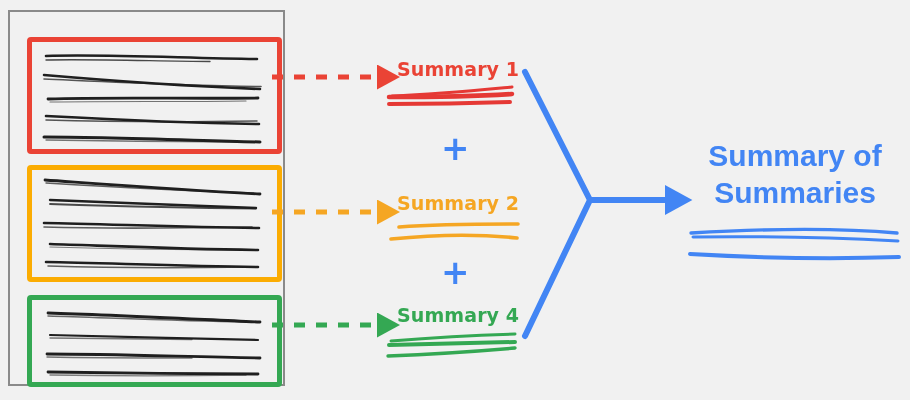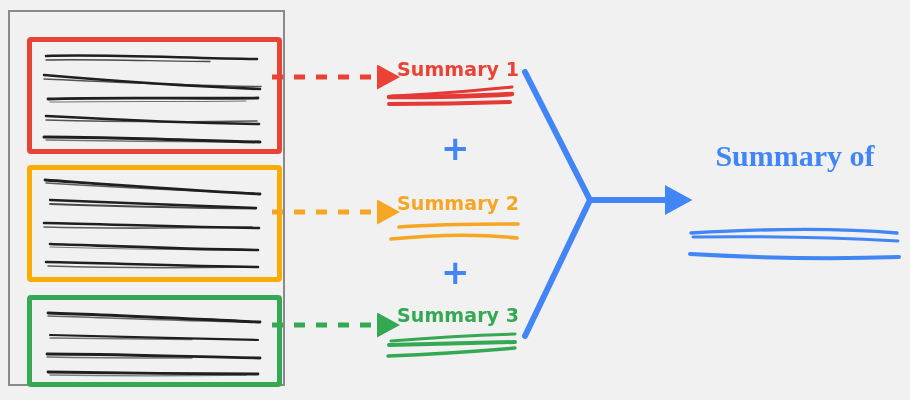--- a/index.html
+++ b/index.html
@@ -55,21 +55,21 @@
   }
   .sum-1 { left: 397px; top: 58px;  color: #ea4335; }
   .sum-2 { left: 397px; top: 192px; color: #f5a623; }
   .sum-3 { left: 397px; top: 304px; color: #34a853; }
 
   .sos-title {
     position: absolute;
     left: 690px; top: 138px;
     width: 210px;
     text-align: center;
-    font-family: Liberation Serif, serif;
+    font-family: Liberation Sans, sans-serif;
     font-size: 30px;
     font-weight: 600;
     line-height: 1.22;
     color: #4285f4;
   }
   .plus-sign {
     position: absolute;
     font-family: "DejaVu Sans", "Liberation Sans", sans-serif;
     font-size: 34px;
     font-weight: 700;
@@ -187,22 +187,23 @@
 
     <g fill="none" stroke="#4285f4" stroke-linecap="round">
       <path d="M691 233 C760 229, 840 228, 897 233" stroke-width="3.4"></path>
       <path d="M693 237 C760 236, 840 238, 898 241" stroke-width="3"></path>
       <path d="M690 254 C760 258, 840 259, 899 257" stroke-width="4"></path>
     </g>
   </svg>
 
   <div class="sum-label sum-1">Summary 1</div>
   <div class="sum-label sum-2">Summary 2</div>
-  <div class="sum-label sum-3">Summary 3</div>
+  <div class="sum-label sum-3">Summary 4</div>
 
   <div class="plus-sign plus-1">+</div>
   <div class="plus-sign plus-2">+</div>
 
   <div class="sos-title">
     <div>Summary of</div>
+    <div>Summaries</div>
   </div>
 
 </div>
 
 </body></html>

